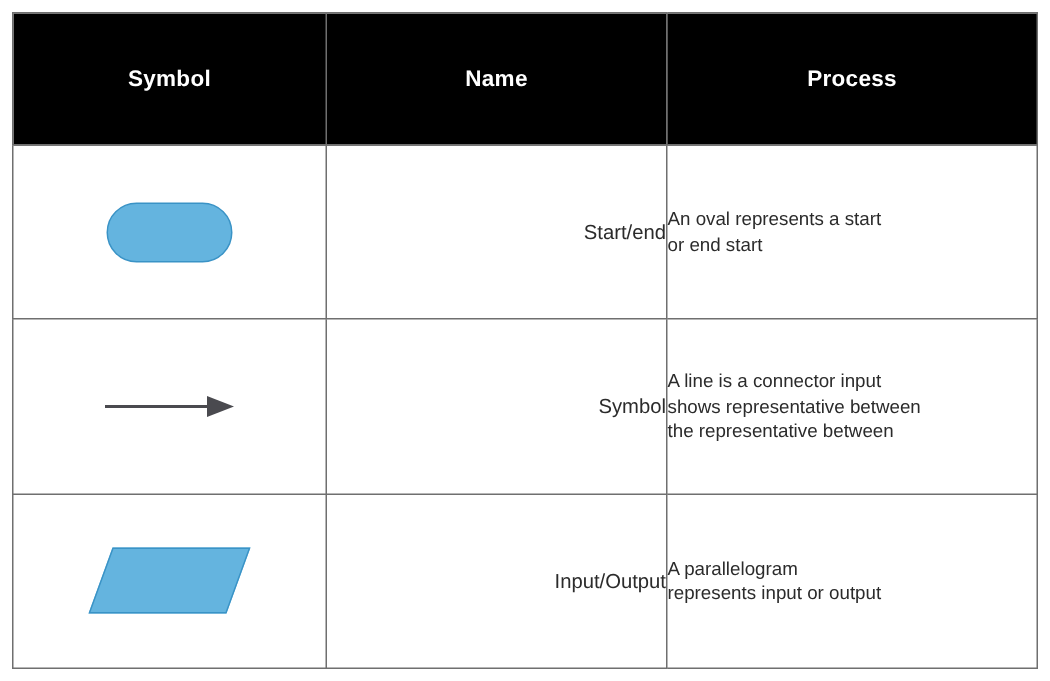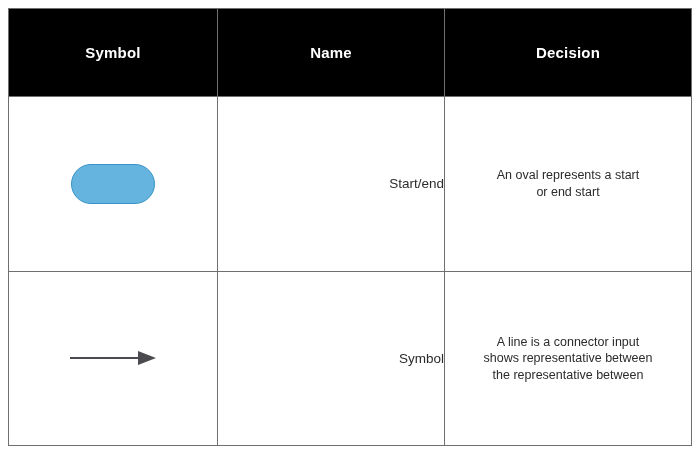--- a/index.html
+++ b/index.html
@@ -63,21 +63,20 @@
     text-align: center;
     vertical-align: middle;
   }
   td.cell-name {
     text-align: right;
     vertical-align: middle;
     font-size: 13.5px;
     color: #2b2b2b;
   }
   td.cell-function {
-    text-align: center;
     vertical-align: middle;
     font-size: 12.5px;
     color: #2b2b2b;
     line-height: 1.32;
     padding: 0 10px;
   }
 
   .shape-holder {
     display: flex;
     align-items: center;
@@ -150,21 +149,21 @@
   <table class="symbols-table">
     <colgroup>
       <col class="col-symbol">
       <col class="col-name">
       <col class="col-function">
     </colgroup>
     <thead>
       <tr>
         <th>Symbol</th>
         <th>Name</th>
-        <th>Decision</th>
+        <th>Process</th>
       </tr>
     </thead>
     <tbody>
 
       <tr>
         <td class="cell-symbol">
           <div class="shape-holder">
             <div class="shape-stadium"></div>
           </div>
         </td>
@@ -185,18 +184,30 @@
           </div>
         </td>
         <td class="cell-name">Symbol</td>
         <td class="cell-function">
           <span>A line is a connector input</span><br>
           <span>shows representative between</span><br>
           <span>the representative between</span>
         </td>
       </tr>
 
+      <tr>
+        <td class="cell-symbol">
+          <div class="shape-holder">
+            <div class="shape-parallelogram"></div>
+          </div>
+        </td>
+        <td class="cell-name">Input/Output</td>
+        <td class="cell-function">
+          <span>A parallelogram</span><br>
+          <span>represents input or output</span>
+        </td>
+      </tr>
 
 
 
     </tbody>
   </table>
 </div>
 
 </body></html>

